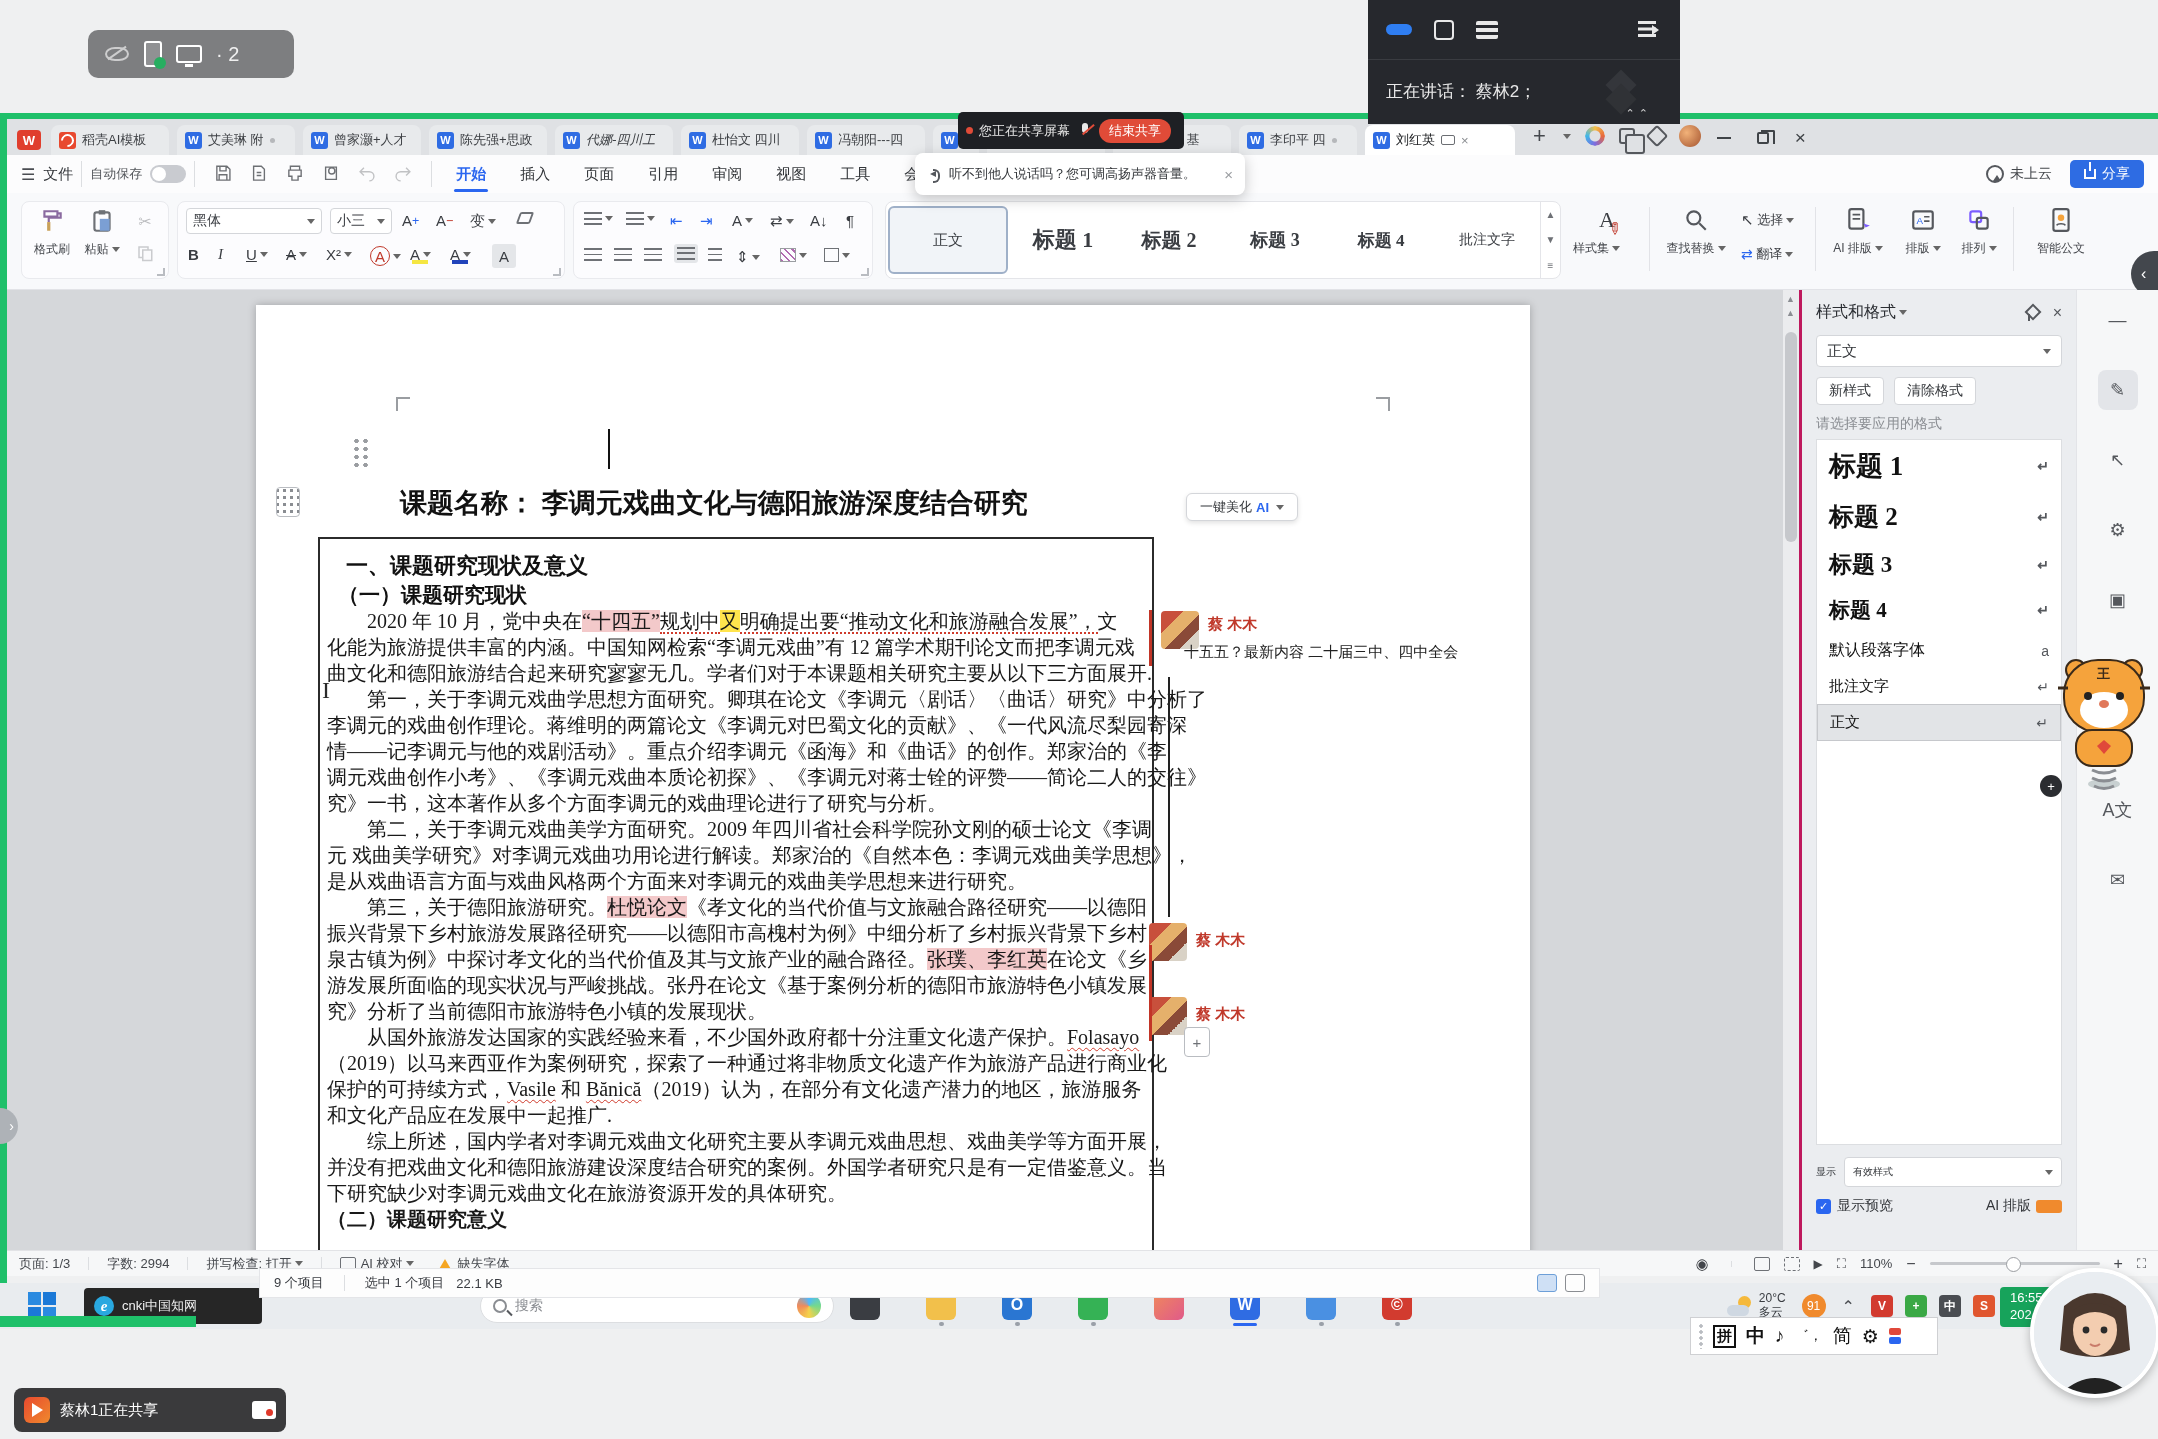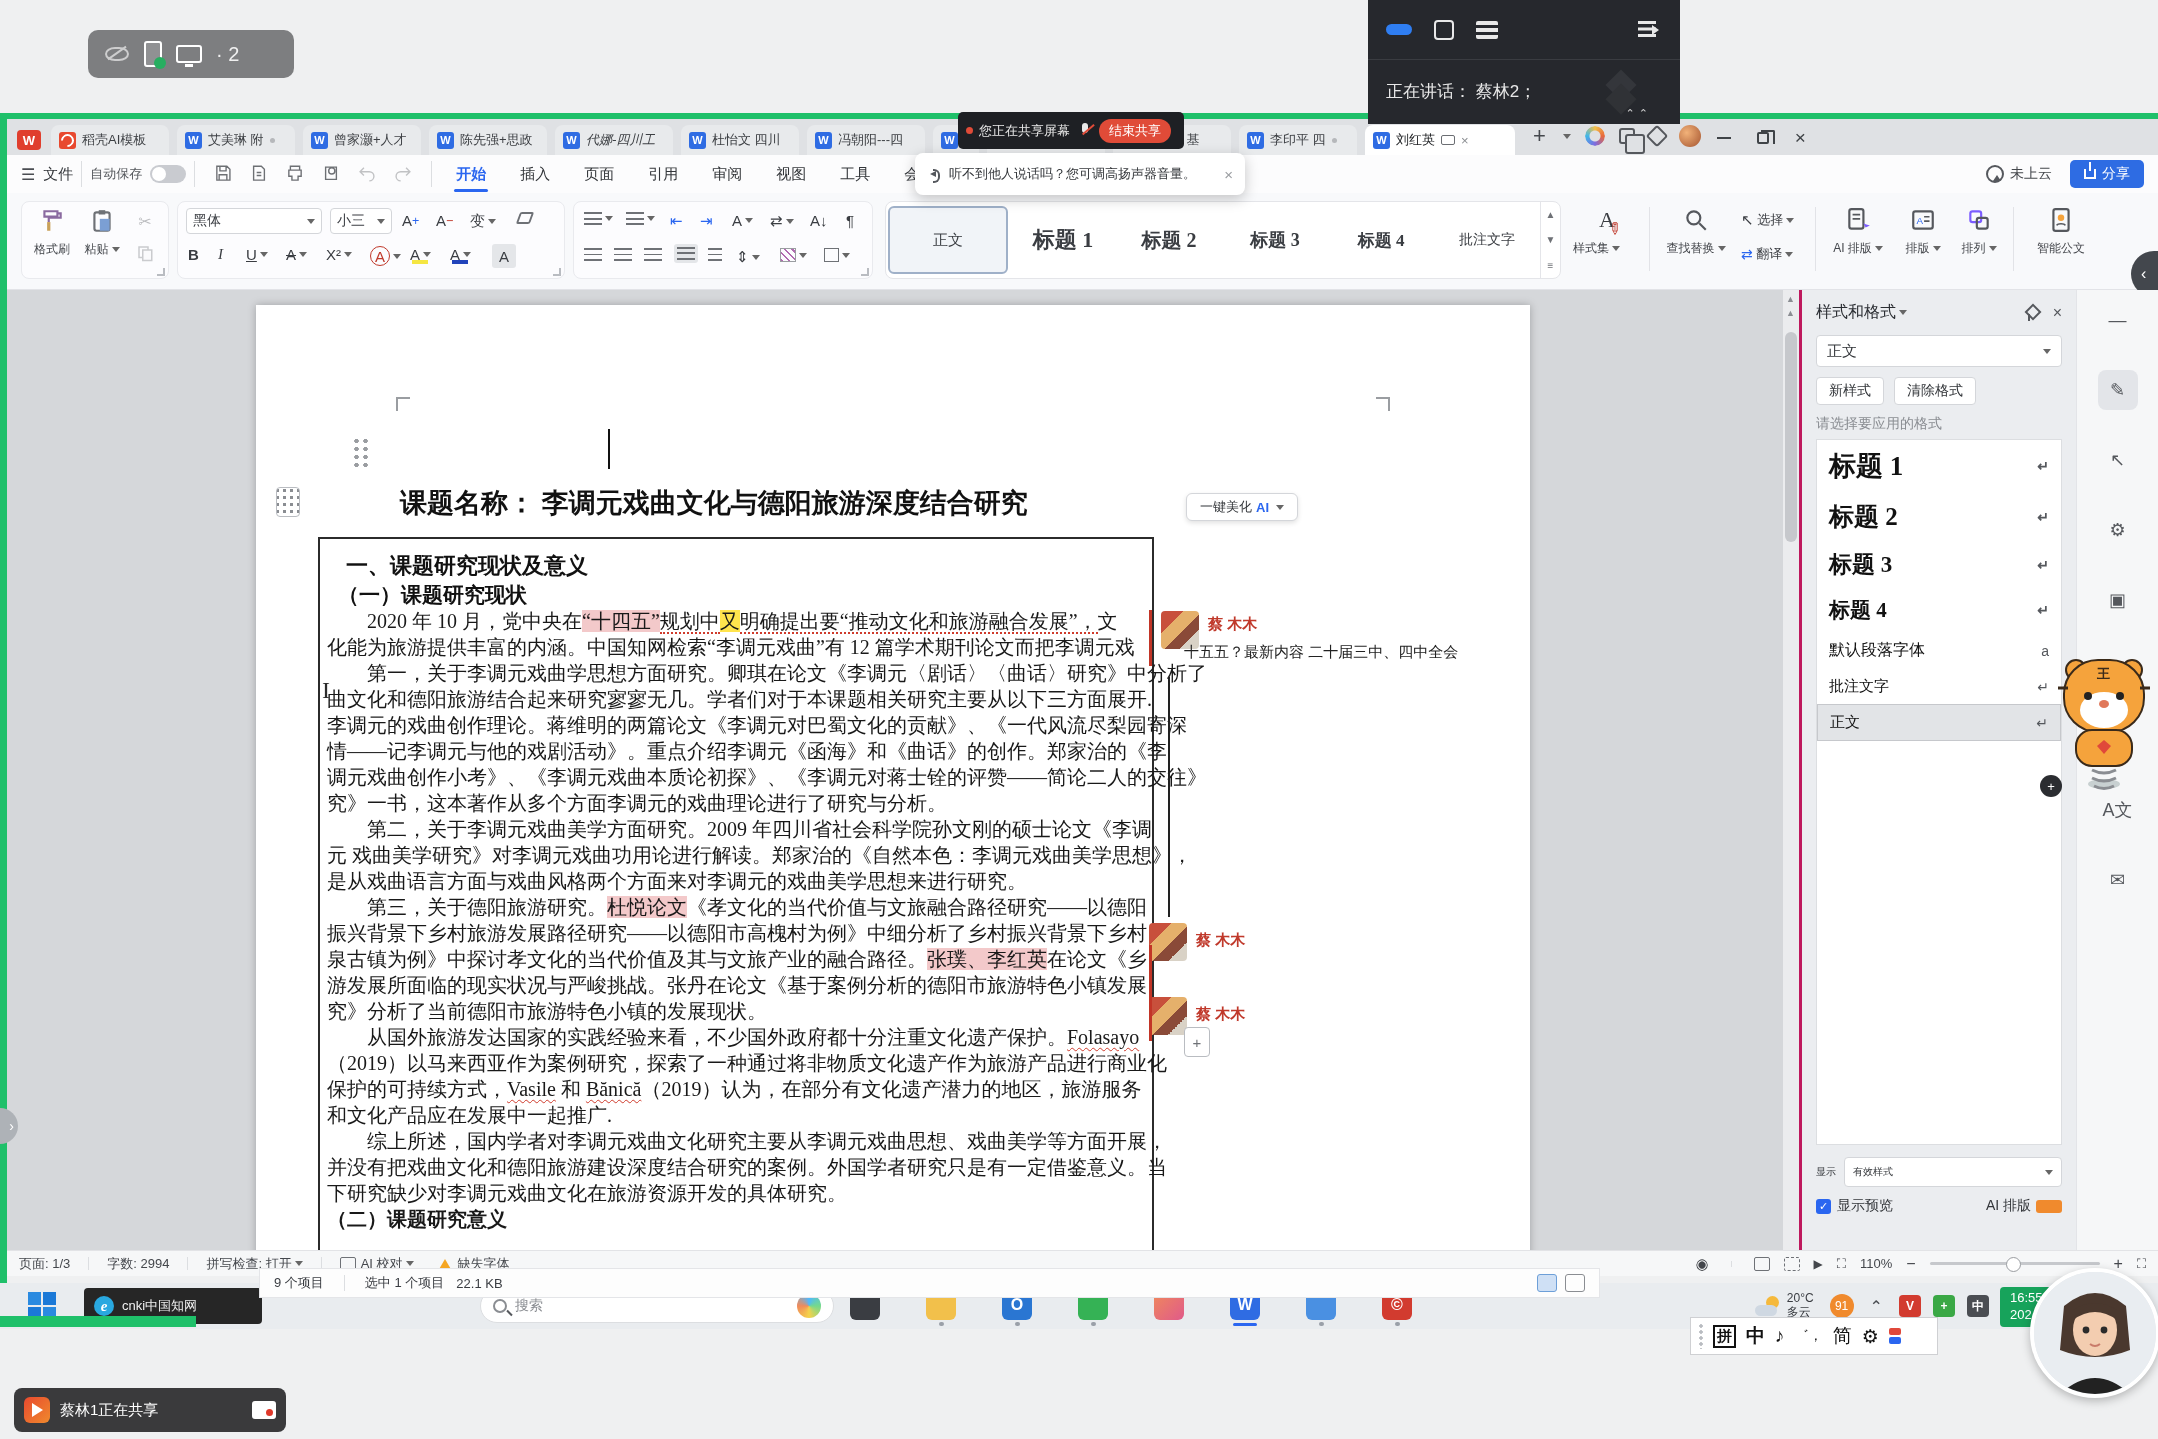--- a/index.html
+++ b/index.html
@@ -201,21 +201,21 @@
   .taskbar{left:0;top:1283px;width:2158px;height:46px;background:#e9ecef;z-index:30;}
   .winlogo{position:absolute;left:28px;top:9px;width:28px;height:28px;background:conic-gradient(#1b79d7 0 25%, #2a8ae0 0 50%, #1b79d7 0 75%, #2a8ae0 0);-webkit-mask:linear-gradient(#000 0 45%,transparent 45% 55%,#000 55%) , linear-gradient(90deg,#000 0 45%,transparent 45% 55%,#000 55%);-webkit-mask-composite:source-in;mask-composite:intersect;}
   .cnki-btn{position:absolute;left:84px;top:5px;width:178px;height:36px;background:#262626;border-radius:4px;display:flex;align-items:center;gap:8px;padding:0 10px;color:#f0f0f0;font-size:13px;}
   .e-ico{width:20px;height:20px;border-radius:50%;background:#29a8e0;color:#fff;font-size:15px;font-style:italic;font-weight:bold;display:flex;align-items:center;justify-content:center;font-family:"Liberation Serif",serif;}
   .tb-search{position:absolute;left:480px;top:6px;width:354px;height:34px;background:#fff;border:1px solid #dcdee1;border-radius:17px;display:flex;align-items:center;padding:0 12px;gap:8px;color:#8a8d92;font-size:14px;}
   .tbs-logo{margin-left:auto;width:24px;height:24px;border-radius:50%;background:conic-gradient(#4db8ff,#74d98c,#f5d24b,#f08a5a,#4db8ff);}
   .tb-icons{position:absolute;left:850px;top:7px;display:flex;gap:46px;}
   .tbi{width:30px;height:30px;border-radius:6px;display:flex;align-items:center;justify-content:center;color:#fff;font-weight:bold;font-size:16px;position:relative;}
   .tbi .runline{position:absolute;left:3px;bottom:-6px;width:24px;height:3px;background:#2a66f0;border-radius:2px;}
   .tbi .rundot{position:absolute;left:13px;bottom:-6px;width:5px;height:4px;background:#9aa0a8;border-radius:2px;}
-  .tray{position:absolute;right:0;top:0;height:46px;display:flex;align-items:center;gap:16px;padding-right:64px;}
+  .tray{position:absolute;right:0;top:0;height:46px;display:flex;align-items:center;gap:16px;padding-right:92px;}
   .weather{display:flex;align-items:center;gap:6px;font-size:12px;color:#3a3d42;line-height:1.15;}
   .sun{width:26px;height:20px;position:relative;}
   .sun::before{content:"";position:absolute;right:2px;top:0;width:13px;height:13px;border-radius:50%;background:#f5b93c;}
   .sun::after{content:"";position:absolute;left:0;bottom:0;width:22px;height:11px;border-radius:8px;background:#cfd8e2;}
   .badge91{width:24px;height:24px;border-radius:50%;background:#f08a2d;color:#fff;font-size:12px;display:flex;align-items:center;justify-content:center;}
   .trayic{width:22px;height:22px;border-radius:4px;display:flex;align-items:center;justify-content:center;font-size:12px;color:#fff;font-weight:bold;}
   .monplug{width:22px;height:16px;border:2px solid #4a4d52;border-radius:3px;position:relative;}
   .spkx{font-size:14px;color:#4a4d52;}
   .time-green{position:absolute;left:2000px;top:4px;width:118px;height:40px;background:#17a35b;border-radius:4px;color:#fff;font-size:13px;display:flex;flex-direction:column;align-items:flex-start;justify-content:center;padding-left:10px;line-height:1.3;z-index:31;}
   .webcam{position:absolute;left:2030px;top:-15px;width:130px;height:130px;border-radius:50%;border:4px solid #fff;box-shadow:0 3px 10px rgba(0,0,0,.25);overflow:hidden;z-index:50;background:#e6eaee;}
@@ -609,22 +609,22 @@
     <div class="dots-h"></div>
     <div class="caret-i"></div>
     <div class="subject serif"><span>课题名称：</span><span> 李调元戏曲文化与德阳旅游深度结合研究</span></div>
     <div class="grid-h"></div>
     <div class="tbl"></div>
     <div class="h1line serif">一、课题研究现状及意义</div>
     <div class="h2line serif">（一）课题研究现状</div>
     <div class="bodytext serif" id="body-host">
         <div class="dline"><span>　　2020 年 10 月，党中央在</span><span class="pk">“十四五”</span><span class="ru">规划中</span><span class="yl">又</span><span class="ru">明确提出要“推动文化和旅游融合发展”，</span><span>文</span></div>
         <div class="dline"><span>化能为旅游提供丰富的内涵。中国知网检索“李调元戏曲”有 12 篇学术期刊论文而把李调元戏</span></div>
+        <div class="dline"><span>曲文化和德阳旅游结合起来研究寥寥无几。学者们对于本课题相关研究主要从以下三方面展开.</span></div>
         <div class="dline"><span>　　第一，关于李调元戏曲学思想方面研究。卿琪在论文《李调元〈剧话〉〈曲话〉研究》中分析了</span></div>
-        <div class="dline"><span>曲文化和德阳旅游结合起来研究寥寥无几。学者们对于本课题相关研究主要从以下三方面展开.</span></div>
         <div class="dline"><span>李调元的戏曲创作理论。蒋维明的两篇论文《李调元对巴蜀文化的贡献》、《一代风流尽梨园寄深</span></div>
         <div class="dline"><span>情——记李调元与他的戏剧活动》。重点介绍李调元《函海》和《曲话》的创作。郑家治的《李</span></div>
         <div class="dline"><span>调元戏曲创作小考》、《李调元戏曲本质论初探》、《李调元对蒋士铨的评赞——简论二人的交往》</span></div>
         <div class="dline"><span>究》一书，这本著作从多个方面李调元的戏曲理论进行了研究与分析。</span></div>
         <div class="dline"><span>　　第二，关于李调元戏曲美学方面研究。2009 年四川省社会科学院孙文刚的硕士论文《李调</span></div>
         <div class="dline"><span>元 戏曲美学研究》对李调元戏曲功用论进行解读。郑家治的《自然本色：李调元戏曲美学思想》，</span></div>
         <div class="dline"><span>是从戏曲语言方面与戏曲风格两个方面来对李调元的戏曲美学思想来进行研究。</span></div>
         <div class="dline"><span>　　第三，关于德阳旅游研究。</span><span class="pk">杜悦论文</span><span>《孝文化的当代价值与文旅融合路径研究——以德阳</span></div>
         <div class="dline"><span>振兴背景下乡村旅游发展路径研究——以德阳市高槐村为例》中细分析了乡村振兴背景下乡村</span></div>
         <div class="dline"><span>泉古镇为例》中探讨孝文化的当代价值及其与文旅产业的融合路径。</span><span class="pk">张璞、李红英</span><span>在论文《乡</span></div>

